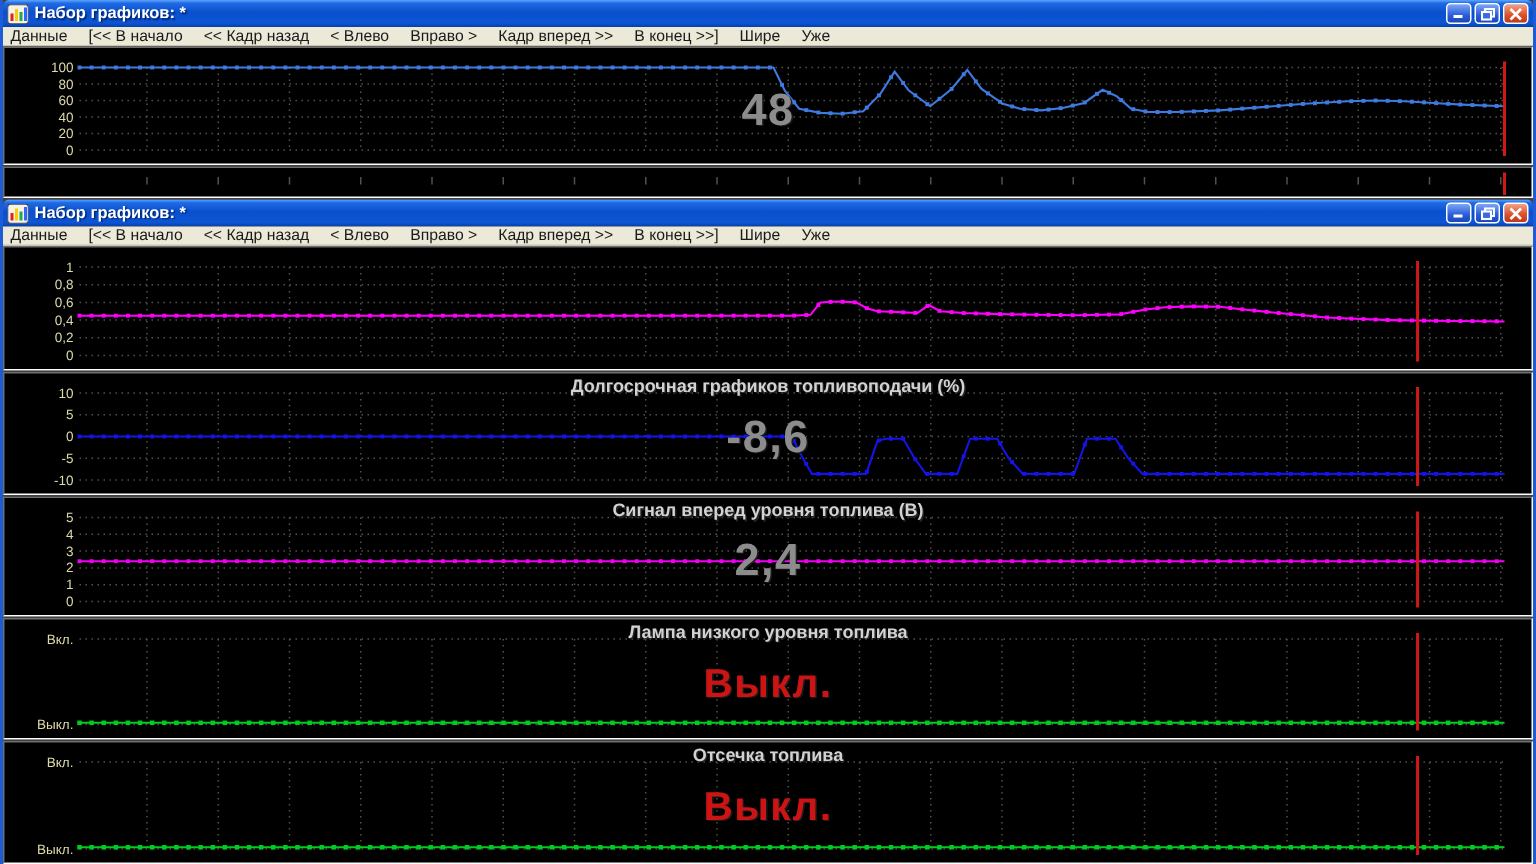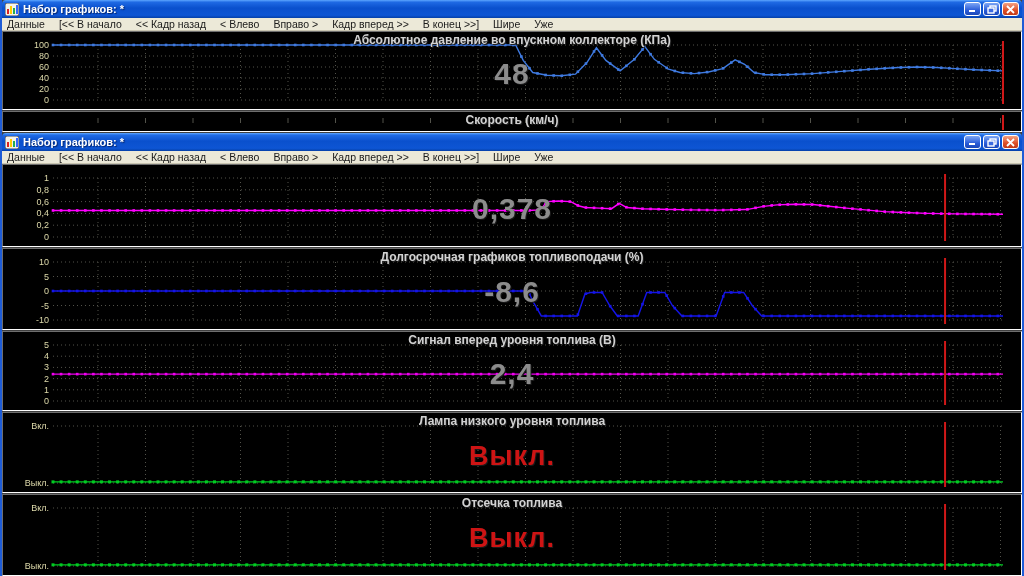--- a/index.html
+++ b/index.html
@@ -223,21 +223,20 @@
         <rect x="936.9499999999981" y="34.52499999999989" width="2.6" height="2.6" fill="#3f7ae0"></rect>
         <rect x="945.024999999998" y="34.992499999999886" width="2.6" height="2.6" fill="#3f7ae0"></rect>
         <rect x="953.099999999998" y="35.459999999999894" width="2.6" height="2.6" fill="#3f7ae0"></rect>
         <rect x="961.1749999999979" y="35.92749999999989" width="2.6" height="2.6" fill="#3f7ae0"></rect>
         <rect x="969.249999999998" y="36.39499999999988" width="2.6" height="2.6" fill="#3f7ae0"></rect>
         <rect x="977.3249999999979" y="36.72499999999992" width="2.6" height="2.6" fill="#3f7ae0"></rect>
         <rect x="985.3999999999978" y="37.036666666666584" width="2.6" height="2.6" fill="#3f7ae0"></rect>
         <rect x="993.4749999999977" y="37.348333333333244" width="2.6" height="2.6" fill="#3f7ae0"></rect>
         <line x1="1000" y1="9" x2="1000" y2="72" stroke="#d01818" stroke-width="2"></line>
       </svg>
-    <div class="chart-title">Абсолютное давление во впускном коллекторе (КПа)</div>
     <div class="chart-value" style="color: rgb(140, 140, 140);">48</div>
   </div>
   <div class="chart-panel" style="height:21px;margin-bottom:0">
       <svg width="1018" height="19">
         <line x1="95" y1="6" x2="95" y2="11" stroke="#52524a"></line>
         <line x1="142.5" y1="6" x2="142.5" y2="11" stroke="#52524a"></line>
         <line x1="190" y1="6" x2="190" y2="11" stroke="#52524a"></line>
         <line x1="237.5" y1="6" x2="237.5" y2="11" stroke="#52524a"></line>
         <line x1="285" y1="6" x2="285" y2="11" stroke="#52524a"></line>
         <line x1="332.5" y1="6" x2="332.5" y2="11" stroke="#52524a"></line>
@@ -250,21 +249,20 @@
         <line x1="665" y1="6" x2="665" y2="11" stroke="#52524a"></line>
         <line x1="712.5" y1="6" x2="712.5" y2="11" stroke="#52524a"></line>
         <line x1="760" y1="6" x2="760" y2="11" stroke="#52524a"></line>
         <line x1="807.5" y1="6" x2="807.5" y2="11" stroke="#52524a"></line>
         <line x1="855" y1="6" x2="855" y2="11" stroke="#52524a"></line>
         <line x1="902.5" y1="6" x2="902.5" y2="11" stroke="#52524a"></line>
         <line x1="950" y1="6" x2="950" y2="11" stroke="#52524a"></line>
         <line x1="997.5" y1="6" x2="997.5" y2="11" stroke="#52524a"></line>
         <line x1="1000" y1="3" x2="1000" y2="18" stroke="#d01818" stroke-width="2"></line>
       </svg>
-    <div class="chart-title">Скорость (км/ч)</div>
   </div>
 </div>
 
 <div class="window" style="top:133px;height:443px;overflow:hidden;">
   <div class="titlebar">
     <svg class="app-icon" viewBox="0 0 14 13">
       <rect x="0" y="0" width="14" height="13" rx="2" fill="#f5f2e8" stroke="#445" stroke-width="1"></rect>
       <rect x="2" y="6" width="2" height="5" fill="#d22"></rect>
       <rect x="5" y="3" width="2" height="8" fill="#fc0"></rect>
       <rect x="8" y="5" width="2" height="6" fill="#2a5"></rect>
@@ -449,21 +447,20 @@
         <rect x="936.9499999999981" y="47.33599999999997" width="2.6" height="2.6" fill="#ff00ff"></rect>
         <rect x="945.024999999998" y="47.46973333333331" width="2.6" height="2.6" fill="#ff00ff"></rect>
         <rect x="953.099999999998" y="47.58851999999999" width="2.6" height="2.6" fill="#ff00ff"></rect>
         <rect x="961.1749999999979" y="47.658729999999984" width="2.6" height="2.6" fill="#ff00ff"></rect>
         <rect x="969.249999999998" y="47.72893999999998" width="2.6" height="2.6" fill="#ff00ff"></rect>
         <rect x="977.3249999999979" y="47.79914999999998" width="2.6" height="2.6" fill="#ff00ff"></rect>
         <rect x="985.3999999999978" y="47.869359999999986" width="2.6" height="2.6" fill="#ff00ff"></rect>
         <rect x="993.4749999999977" y="47.93956999999998" width="2.6" height="2.6" fill="#ff00ff"></rect>
         <line x1="942.05" y1="9" x2="942.05" y2="76" stroke="#d01818" stroke-width="2"></line>
       </svg>
-    <div class="chart-value" style="color: rgb(140, 140, 140);">0,378</div>
   </div>
   <div class="chart-panel" style="height:82px">
       <svg width="1018" height="80">
         <line x1="95" y1="13" x2="95" y2="71" stroke="#52524a" stroke-dasharray="1 3"></line>
         <line x1="142.5" y1="13" x2="142.5" y2="71" stroke="#52524a" stroke-dasharray="1 3"></line>
         <line x1="190" y1="13" x2="190" y2="71" stroke="#52524a" stroke-dasharray="1 3"></line>
         <line x1="237.5" y1="13" x2="237.5" y2="71" stroke="#52524a" stroke-dasharray="1 3"></line>
         <line x1="285" y1="13" x2="285" y2="71" stroke="#52524a" stroke-dasharray="1 3"></line>
         <line x1="332.5" y1="13" x2="332.5" y2="71" stroke="#52524a" stroke-dasharray="1 3"></line>
         <line x1="380" y1="13" x2="380" y2="71" stroke="#52524a" stroke-dasharray="1 3"></line>

